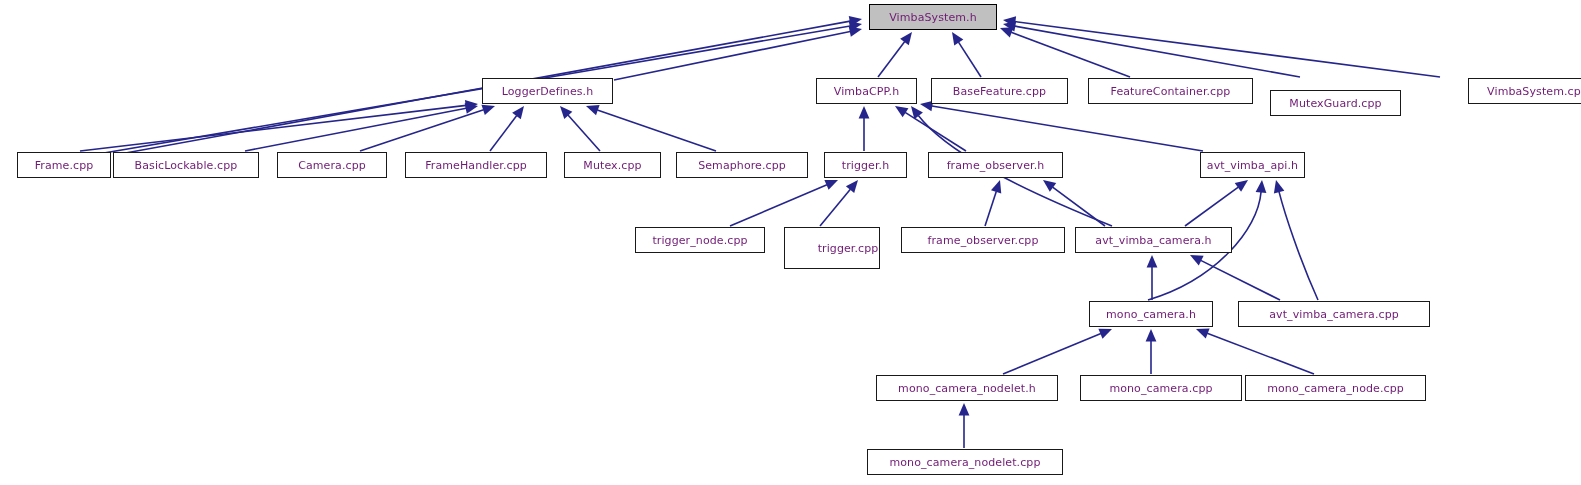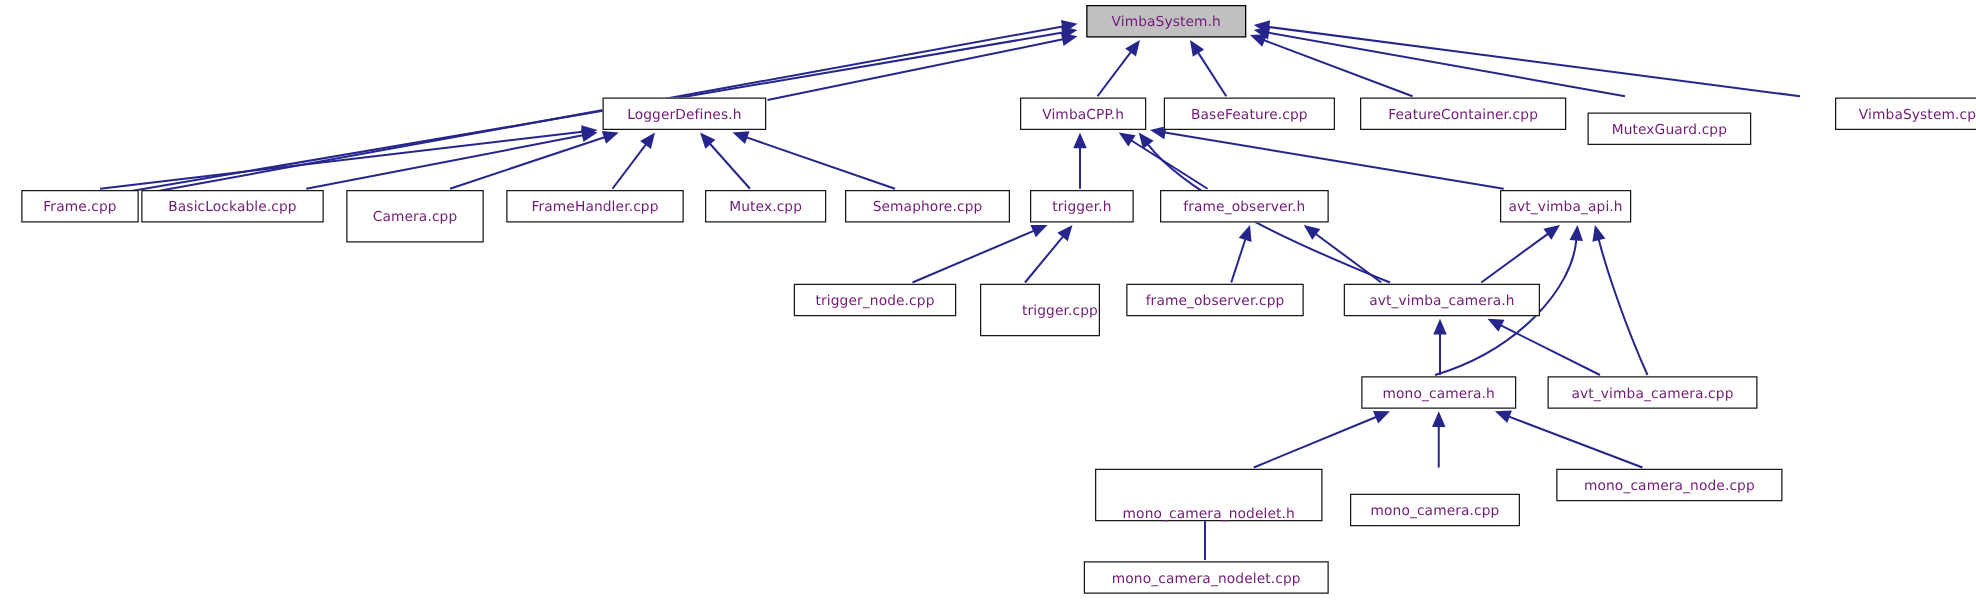--- a/index.html
+++ b/index.html
@@ -205,21 +205,21 @@
       </div>
       <div class="node" style="left: 1468px; top: 78px; width: 139px; height: 26px;">
         <span class="node-label">VimbaSystem.cpp</span>
       </div>
       <div class="node" style="left: 17px; top: 152px; width: 94px; height: 26px;">
         <span class="node-label">Frame.cpp</span>
       </div>
       <div class="node" style="left: 113px; top: 152px; width: 146px; height: 26px;">
         <span class="node-label">BasicLockable.cpp</span>
       </div>
-      <div class="node" style="left: 277px; top: 152px; width: 110px; height: 42px;">
+      <div class="node" style="left: 277px; top: 152px; width: 110px; height: 26px;">
         <span class="node-label">Camera.cpp</span>
       </div>
       <div class="node" style="left: 405px; top: 152px; width: 142px; height: 26px;">
         <span class="node-label">FrameHandler.cpp</span>
       </div>
       <div class="node" style="left: 564px; top: 152px; width: 97px; height: 26px;">
         <span class="node-label">Mutex.cpp</span>
       </div>
       <div class="node" style="left: 676px; top: 152px; width: 132px; height: 26px;">
         <span class="node-label">Semaphore.cpp</span>
@@ -232,36 +232,36 @@
       </div>
       <div class="node" style="left: 1200px; top: 152px; width: 105px; height: 26px;">
         <span class="node-label">avt_vimba_api.h</span>
       </div>
       <div class="node" style="left: 635px; top: 227px; width: 130px; height: 26px;">
         <span class="node-label">trigger_node.cpp</span>
       </div>
       <div class="node" style="left: 784px; top: 227px; width: 96px; height: 42px; padding-left: 32px;">
         <span class="node-label">trigger.cpp</span>
       </div>
-      <div class="node" style="left: 901px; top: 227px; width: 142px; height: 26px;">
+      <div class="node" style="left: 901px; top: 227px; width: 164px; height: 26px;">
         <span class="node-label">frame_observer.cpp</span>
       </div>
       <div class="node" style="left: 1075px; top: 227px; width: 157px; height: 26px;">
         <span class="node-label">avt_vimba_camera.h</span>
       </div>
       <div class="node" style="left: 1089px; top: 301px; width: 124px; height: 26px;">
         <span class="node-label">mono_camera.h</span>
       </div>
-      <div class="node" style="left: 1238px; top: 301px; width: 168px; height: 26px;">
+      <div class="node" style="left: 1238px; top: 301px; width: 192px; height: 26px;">
         <span class="node-label">avt_vimba_camera.cpp</span>
       </div>
-      <div class="node" style="left: 876px; top: 375px; width: 182px; height: 42px; align-items: flex-end;">
+      <div class="node" style="left: 876px; top: 375px; width: 182px; height: 26px;">
         <span class="node-label">mono_camera_nodelet.h</span>
       </div>
-      <div class="node" style="left: 1080px; top: 375px; width: 136px; height: 26px; margin-top: 20px;">
+      <div class="node" style="left: 1080px; top: 375px; width: 162px; height: 26px;">
         <span class="node-label">mono_camera.cpp</span>
       </div>
       <div class="node" style="left: 1245px; top: 375px; width: 181px; height: 26px;">
         <span class="node-label">mono_camera_node.cpp</span>
       </div>
       <div class="node" style="left: 867px; top: 449px; width: 196px; height: 26px;">
         <span class="node-label">mono_camera_nodelet.cpp</span>
       </div>
     </div>
 </div>

